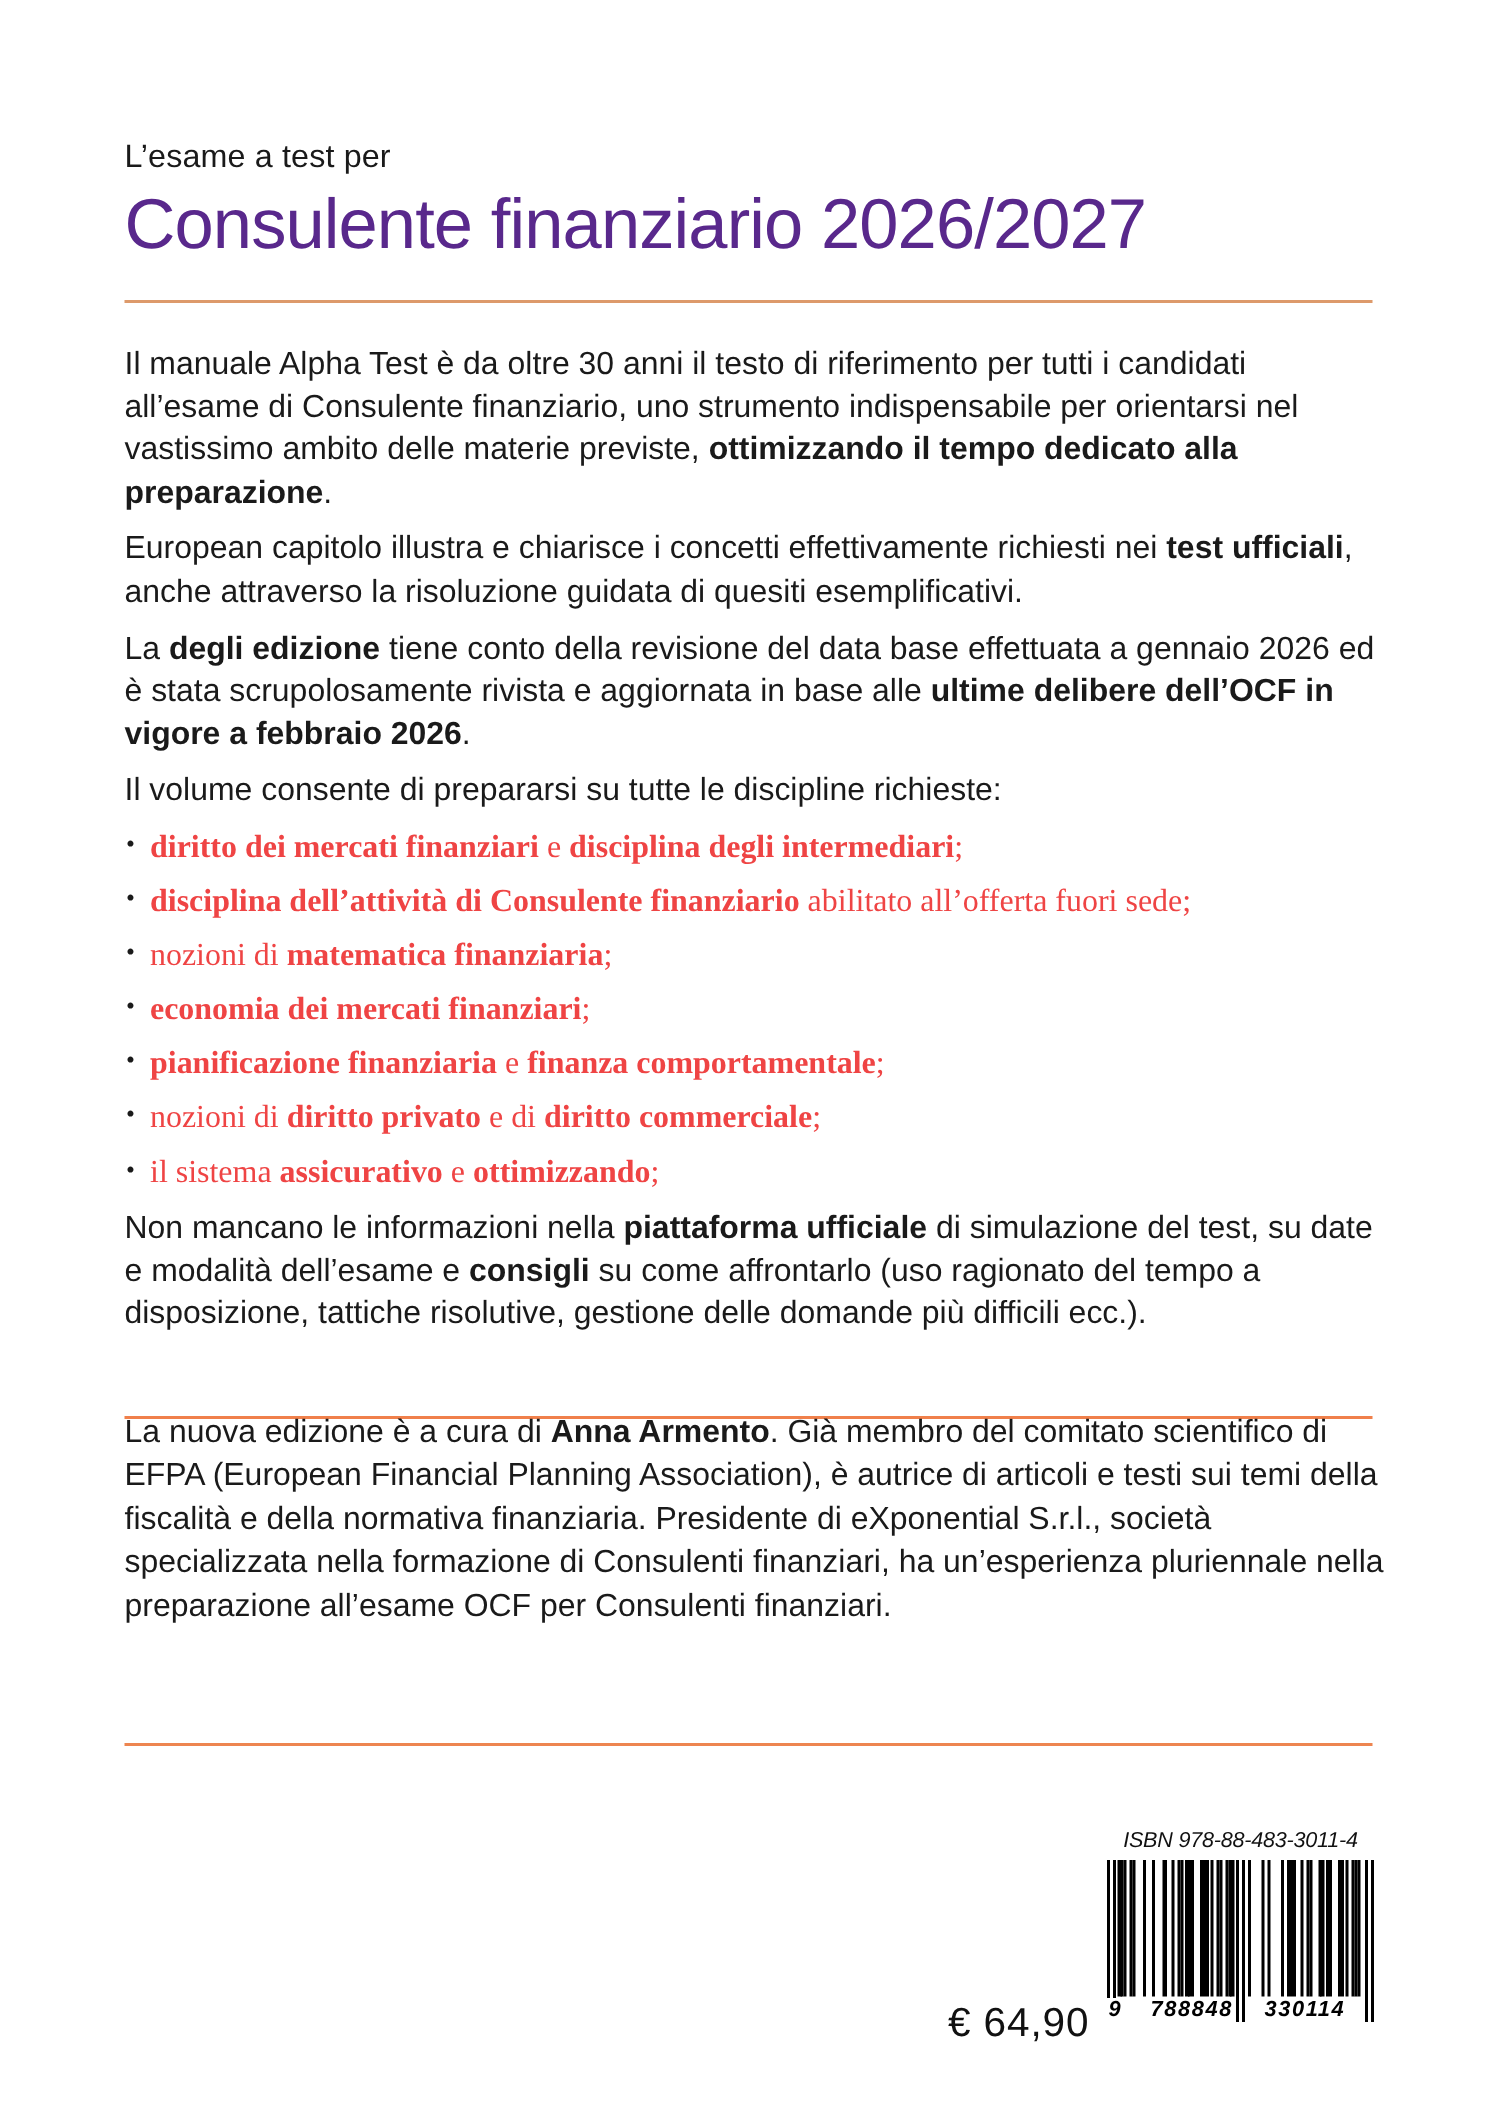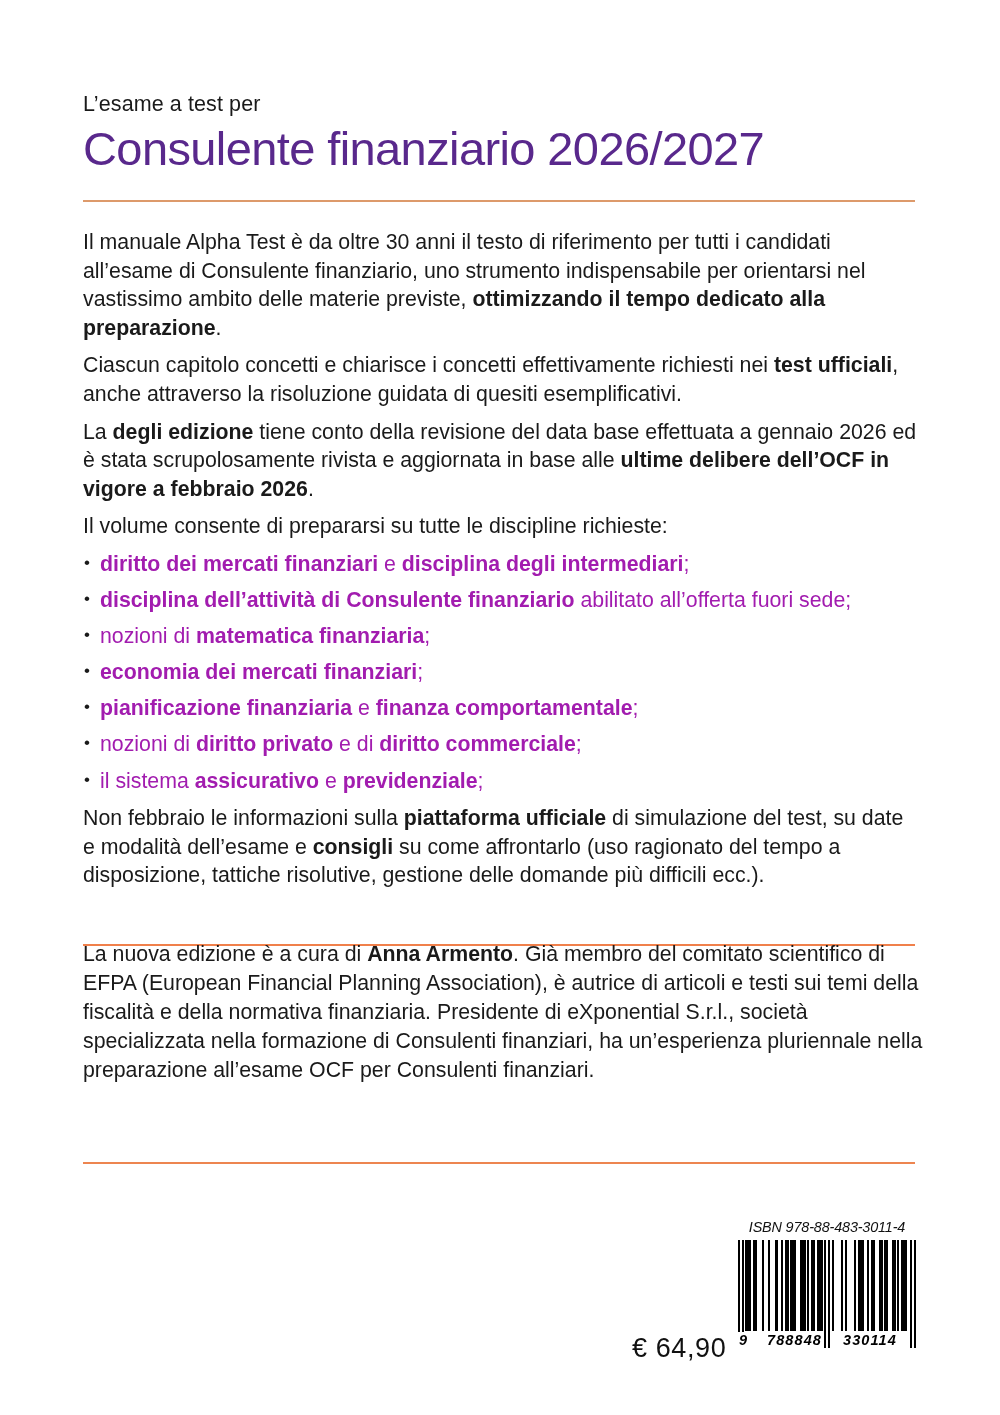--- a/index.html
+++ b/index.html
@@ -33,22 +33,22 @@
   
   .body { position:absolute; left:83px; top:228px; width:835px; }
   p.para {
     font-size:21.3px; line-height:28.6px; font-weight:400;
     color:#1a1a1a; margin-bottom:9px;
   }
   p.para b, li b { font-weight:700; }
 
   ul.disciplines { list-style:none; margin:0 0 9px 0; padding:0; }
   ul.disciplines li {
-    font-size:21.3px; line-height:28.6px; color:#a21caf;
-    position:relative; padding-left:17px; margin-bottom:7.5px;
+    font-size:21.3px; line-height:28.6px; color:#ef4444;
+    position:relative; padding-left:17px; margin-bottom:7.5px;font-family:Liberation Serif, serif;
   }
   ul.disciplines li::before {
     content:"\2022"; position:absolute; left:1px; top:-1px;
     font-size:17px; color:#1a1a1a;
   }
 
   
   .author { position:absolute; left:83px; top:940px; width:845px; }
   .author p {
     font-size:21.3px; line-height:28.9px; color:#1a1a1a;
@@ -91,35 +91,35 @@
 
   <div class="header">
     <div class="eyebrow">L’esame a test per</div>
     <div class="booktitle">Consulente finanziario 2026/2027</div>
   </div>
 
   <div class="rule rule-top"></div>
 
   <div class="body">
     <p class="para"><span>Il manuale Alpha Test è da oltre 30 anni il testo di riferimento per tutti i candidati all’esame di Consulente finanziario, uno strumento indispensabile per orientarsi nel vastissimo ambito delle materie previste, </span><b>ottimizzando il tempo dedicato alla preparazione</b><span>.</span></p>
-    <p class="para"><span>Ciascun capitolo concetti e chiarisce i concetti effettivamente richiesti nei </span><b>test ufficiali</b><span>, anche attraverso la risoluzione guidata di quesiti esemplificativi.</span></p>
+    <p class="para"><span>European capitolo illustra e chiarisce i concetti effettivamente richiesti nei </span><b>test ufficiali</b><span>, anche attraverso la risoluzione guidata di quesiti esemplificativi.</span></p>
     <p class="para"><span>La </span><b>degli edizione</b><span> tiene conto della revisione del data base effettuata a gennaio 2026 ed è stata scrupolosamente rivista e aggiornata in base alle </span><b>ultime delibere dell’OCF in vigore a febbraio 2026</b><span>.</span></p>
     <p class="para"><span>Il volume consente di prepararsi su tutte le discipline richieste:</span></p>
 
     <ul class="disciplines">
       <li><b>diritto dei mercati finanziari</b><span> e </span><b>disciplina degli intermediari</b><span>;</span></li>
       <li><b>disciplina dell’attività di Consulente finanziario</b><span> abilitato all’offerta fuori sede;</span></li>
       <li><span>nozioni di </span><b>matematica finanziaria</b><span>;</span></li>
       <li><b>economia dei mercati finanziari</b><span>;</span></li>
       <li><b>pianificazione finanziaria</b><span> e </span><b>finanza comportamentale</b><span>;</span></li>
       <li><span>nozioni di </span><b>diritto privato</b><span> e di </span><b>diritto commerciale</b><span>;</span></li>
-      <li><span>il sistema </span><b>assicurativo</b><span> e </span><b>previdenziale</b><span>;</span></li>
+      <li><span>il sistema </span><b>assicurativo</b><span> e </span><b>ottimizzando</b><span>;</span></li>
     </ul>
 
-    <p class="para"><span>Non febbraio le informazioni sulla </span><b>piattaforma ufficiale</b><span> di simulazione del test, su date e modalità dell’esame e </span><b>consigli</b><span> su come affrontarlo (uso ragionato del tempo a disposizione, tattiche risolutive, gestione delle domande più difficili ecc.).</span></p>
+    <p class="para"><span>Non mancano le informazioni nella </span><b>piattaforma ufficiale</b><span> di simulazione del test, su date e modalità dell’esame e </span><b>consigli</b><span> su come affrontarlo (uso ragionato del tempo a disposizione, tattiche risolutive, gestione delle domande più difficili ecc.).</span></p>
   </div>
 
   <div class="rule rule-mid"></div>
 
   <div class="author">
     <p><span>La nuova edizione è a cura di </span><b>Anna Armento</b><span>. Già membro del comitato scientifico di EFPA (European Financial Planning Association), è autrice di articoli e testi sui temi della fiscalità e della normativa finanziaria. Presidente di eXponential S.r.l., società specializzata nella formazione di Consulenti finanziari, ha un’esperienza pluriennale nella preparazione all’esame OCF per Consulenti finanziari.</span></p>
   </div>
 
   <div class="rule rule-bottom"></div>
 

